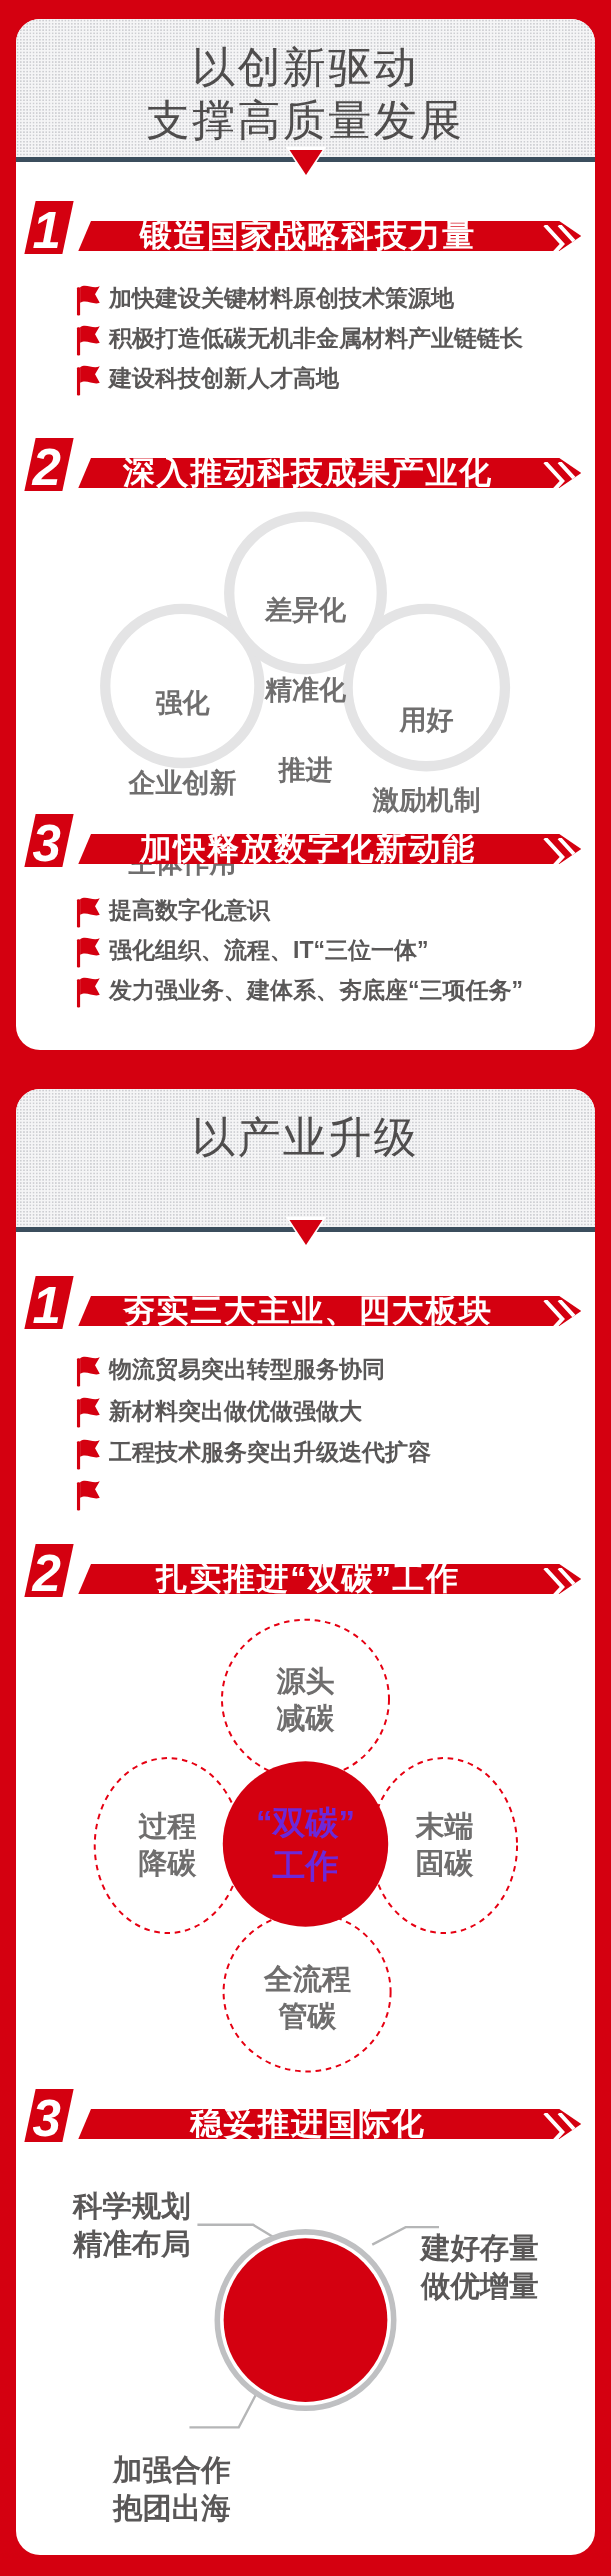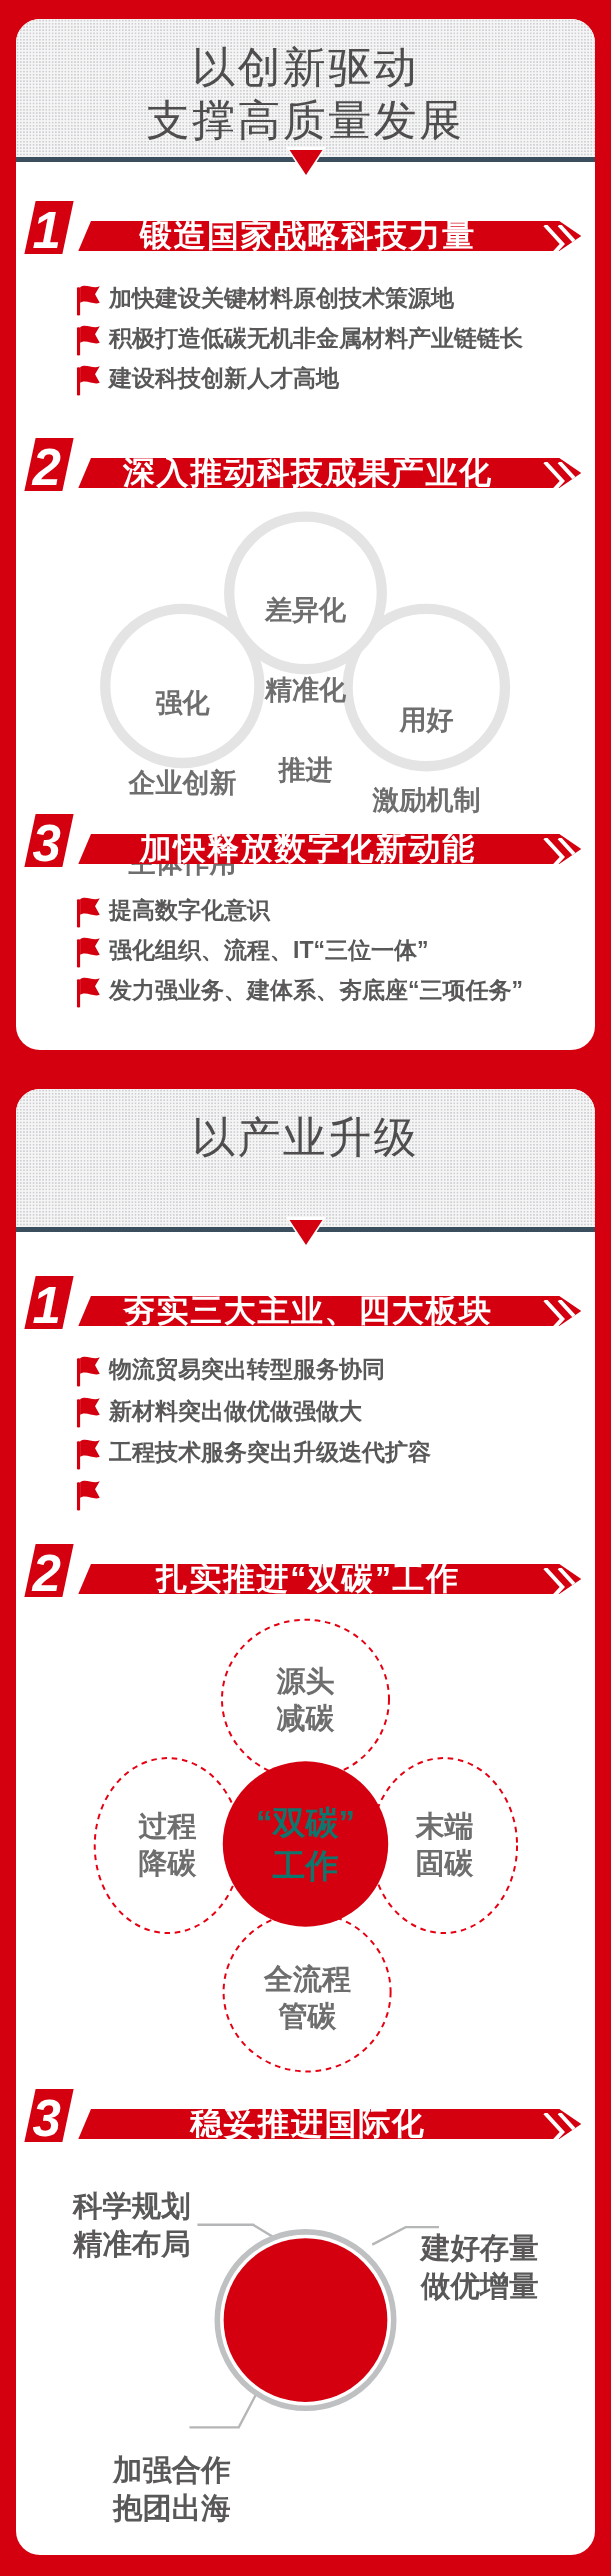--- a/index.html
+++ b/index.html
@@ -46,21 +46,21 @@
     font-size:23px;color:var(--text-gray);white-space:nowrap;font-weight:600;}
   .card2 ul.bullets li{margin-bottom:9.5px;}
   .flag{position:absolute;left:0;top:1.6px;}
   
   .ctext{position:absolute;width:175px;text-align:center;color:var(--circle-text);
     font-size:27px;line-height:32px;font-weight:600;}
   .ctext span{display:block;margin-top:48px;}
   .ptext{position:absolute;width:175px;text-align:center;color:var(--circle-text);
     font-size:29px;line-height:37px;font-weight:600;}
   .ptext span{display:block;}
-  .ptext-center{position:absolute;width:175px;text-align:center;color:#0f766e;
+  .ptext-center{position:absolute;width:175px;text-align:center;color:#6d28d9;
     font-size:33px;line-height:43px;font-weight:800;}
   .ptext-center span{display:block;}
   .glabel{position:absolute;color:var(--text-gray);font-size:29.4px;line-height:38px;font-weight:600;white-space:nowrap;}
   .glabel span{display:block;}
   svg{display:block;}
   .abs{position:absolute;}
 </style>
 </head>
 <body>
 

